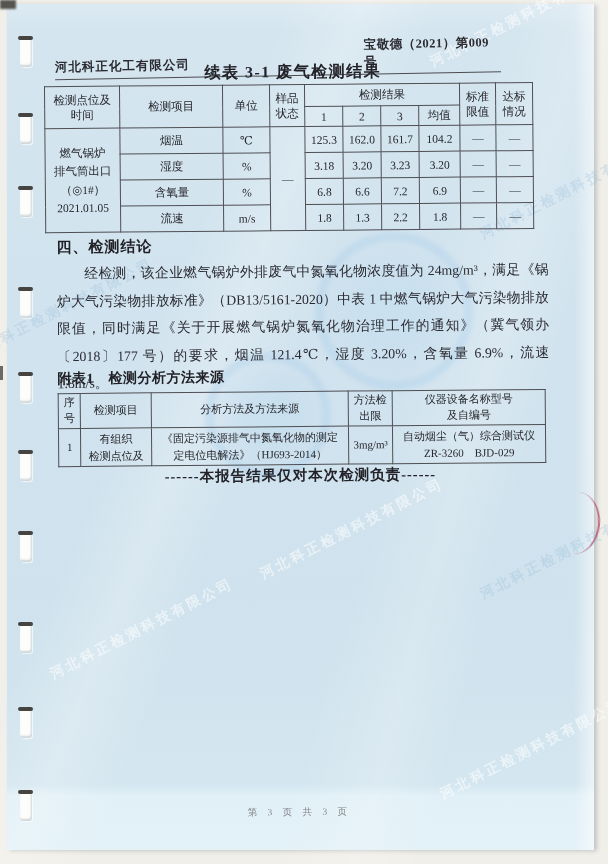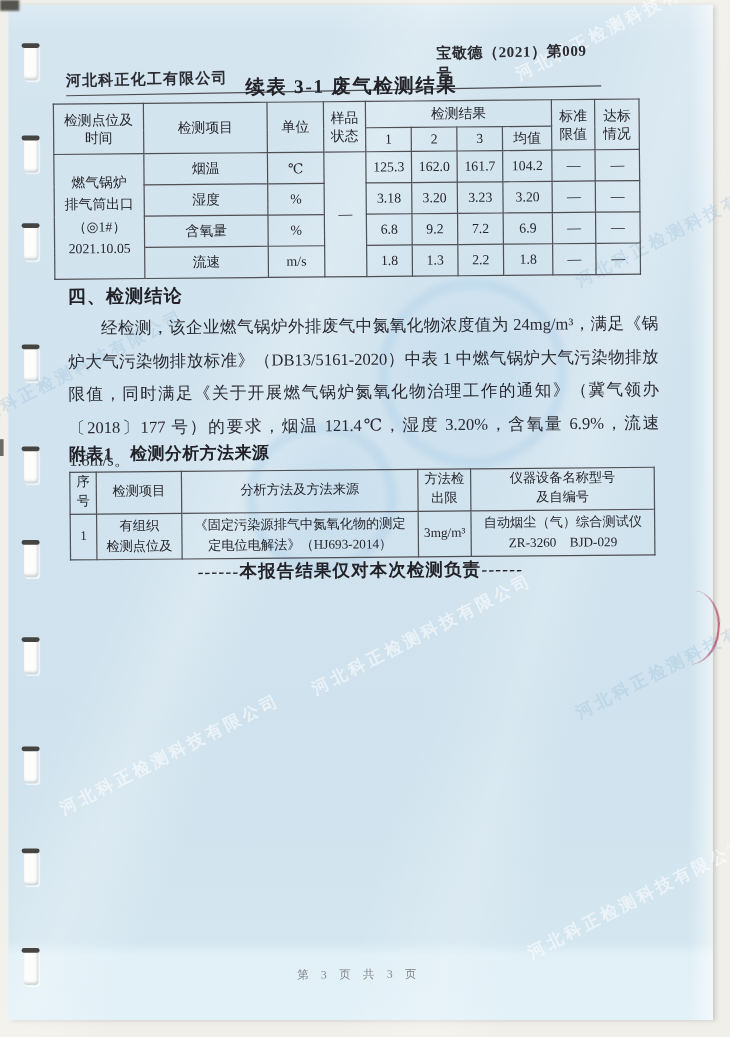--- a/index.html
+++ b/index.html
@@ -196,21 +196,21 @@
       <tr class="hr2">
         <th>1</th>
         <th>2</th>
         <th>3</th>
         <th>均值</th>
       </tr>
       <tr class="dr">
         <td rowspan="4" class="pre point">燃气锅炉
 排气筒出口
 （◎1#）
-2021.10.05</td>
+2021.01.05</td>
         <td>烟温</td>
         <td>℃</td>
         <td rowspan="4">—</td>
         <td>125.3</td>
         <td>162.0</td>
         <td>161.7</td>
         <td>104.2</td>
         <td>—</td>
         <td>—</td>
       </tr>
@@ -221,21 +221,21 @@
         <td>3.20</td>
         <td>3.23</td>
         <td>3.20</td>
         <td>—</td>
         <td>—</td>
       </tr>
       <tr class="dr">
         <td>含氧量</td>
         <td>%</td>
         <td>6.8</td>
-        <td>9.2</td>
+        <td>6.6</td>
         <td>7.2</td>
         <td>6.9</td>
         <td>—</td>
         <td>—</td>
       </tr>
       <tr class="dr">
         <td>流速</td>
         <td>m/s</td>
         <td>1.8</td>
         <td>1.3</td>

